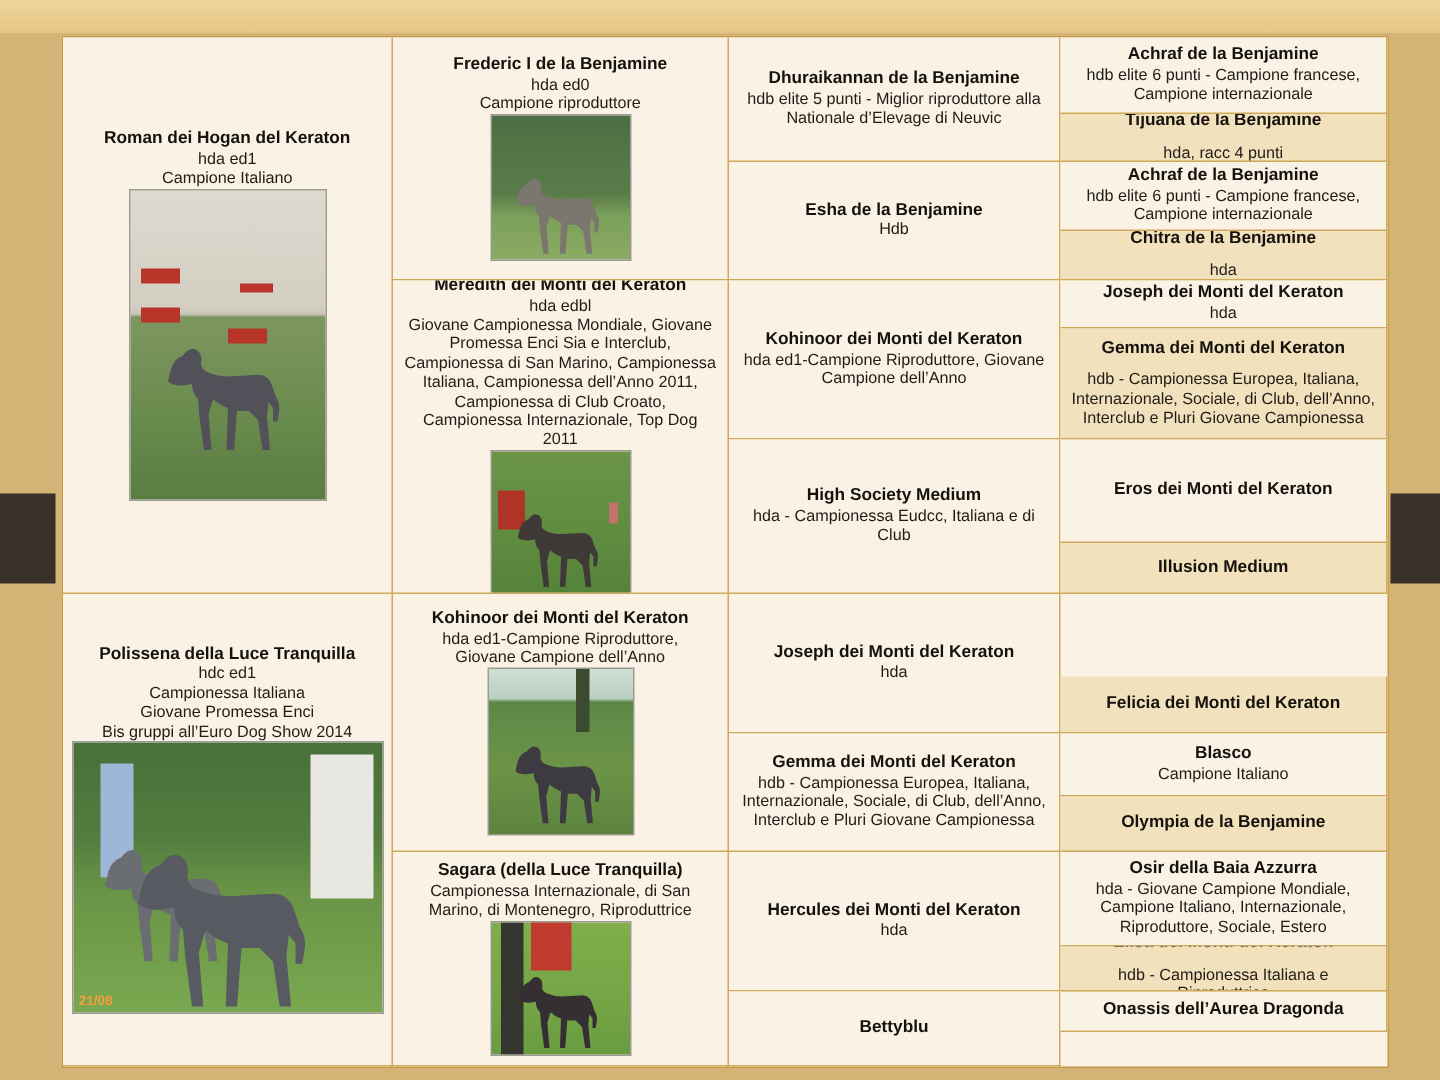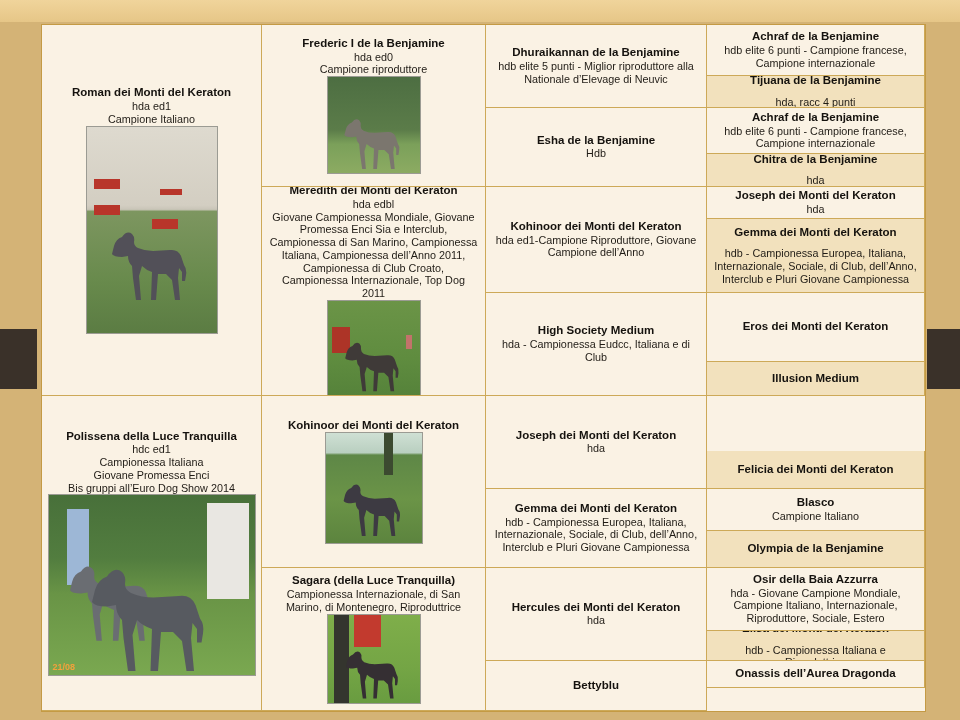--- a/index.html
+++ b/index.html
@@ -73,21 +73,21 @@
 <body>
 
 <div class="slide">
   <div class="top-strip"></div>
   <div class="side-block left"></div>
   <div class="side-block right"></div>
 
   <div class="ptable">
 
     <div class="cell" style="grid-column:1;grid-row:1/span 8">
-      <div class="nm">Roman dei Monti del Keraton</div>
+      <div class="nm">Roman dei Hogan del Keraton</div>
       <div class="dt">hda ed1
 Campione Italiano</div>
       <div class="photo p-roman">
         <svg viewBox="0 0 100 80">
             <path d="M10,32 L12,24 Q14,17 20,15 Q25,8 30,12 Q33,15 32,20 Q32,24 36,26 Q43,29 51,29 L68,28 Q76,27 79,34 L82,43 Q85,47 84,53 L83,59 L80,59 L80,50 L77,46 L76,56 L78,78 L73,78 L70,58 L64,52 L56,52 L54,78 L49,78 L50,50 Q44,48 40,44 L37,54 L39,78 L34,78 L31,56 L30,44 Q26,40 26,34 L20,35 Q12,35 10,32 Z"></path>
           </svg>
       </div>
     </div>
     <div class="cell" style="grid-column:1;grid-row:9/span 8">
       <div class="nm">Polissena della Luce Tranquilla</div>
@@ -121,20 +121,22 @@
       <div class="dt">hda edbl
 Giovane Campionessa Mondiale, Giovane Promessa Enci Sia e Interclub, Campionessa di San Marino, Campionessa Italiana, Campionessa dell’Anno 2011, Campionessa di Club Croato, Campionessa Internazionale, Top Dog 2011</div>
       <div class="photo p-meredith">
         <svg viewBox="0 0 100 80">
             <path d="M10,32 L12,24 Q14,17 20,15 Q25,8 30,12 Q33,15 32,20 Q32,24 36,26 Q43,29 51,29 L68,28 Q76,27 79,34 L82,43 Q85,47 84,53 L83,59 L80,59 L80,50 L77,46 L76,56 L78,78 L73,78 L70,58 L64,52 L56,52 L54,78 L49,78 L50,50 Q44,48 40,44 L37,54 L39,78 L34,78 L31,56 L30,44 Q26,40 26,34 L20,35 Q12,35 10,32 Z"></path>
           </svg>
       </div>
     </div>
     <div class="cell" style="grid-column:2;grid-row:9/span 4">
       <div class="nm">Kohinoor dei Monti del Keraton</div>
+      <div class="dt">hda ed1-Campione Riproduttore,
+Giovane Campione dell’Anno</div>
       <div class="photo p-kohinoor">
         <svg viewBox="0 0 100 80">
             <path d="M10,32 L12,24 Q14,17 20,15 Q25,8 30,12 Q33,15 32,20 Q32,24 36,26 Q43,29 51,29 L68,28 Q76,27 79,34 L82,43 Q85,47 84,53 L83,59 L80,59 L80,50 L77,46 L76,56 L78,78 L73,78 L70,58 L64,52 L56,52 L54,78 L49,78 L50,50 Q44,48 40,44 L37,54 L39,78 L34,78 L31,56 L30,44 Q26,40 26,34 L20,35 Q12,35 10,32 Z"></path>
           </svg>
       </div>
     </div>
     <div class="cell" style="grid-column:2;grid-row:13/span 4">
       <div class="nm">Sagara (della Luce Tranquilla)</div>
       <div class="dt">Campionessa Internazionale, di San Marino, di Montenegro, Riproduttrice</div>
       <div class="photo p-sagara">

